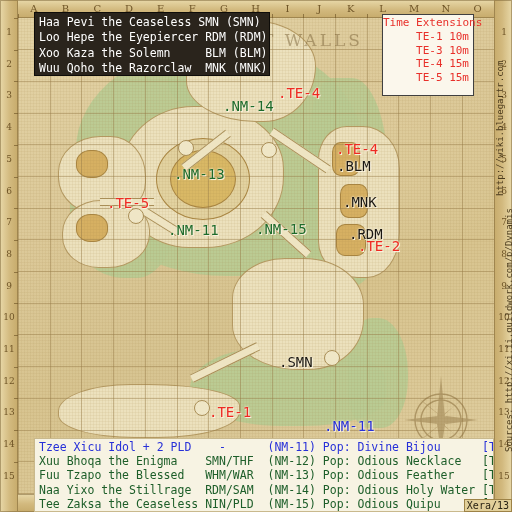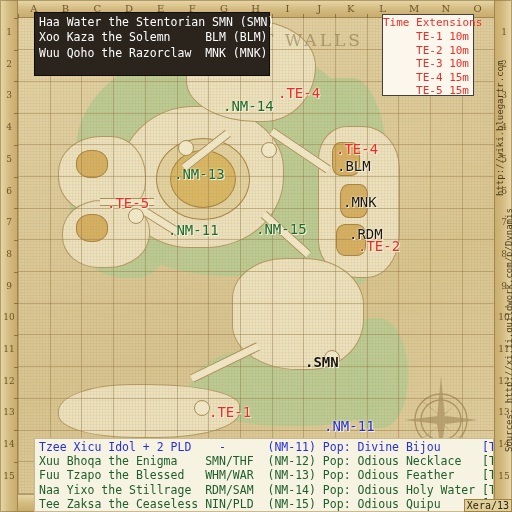--- a/index.html
+++ b/index.html
@@ -214,35 +214,35 @@
       <div class="mlabel red" style="left: 278px; top: 85px;">.TE-4</div>
       <div class="mlabel red" style="left: 336px; top: 141px;">.TE-4</div>
       <div class="mlabel black" style="left: 337px; top: 158px;">.BLM</div>
       <div class="mlabel green" style="left: 174px; top: 166px;">.NM-13</div>
       <div class="mlabel black" style="left: 343px; top: 194px; text-align: center;">.MNK</div>
       <div class="mlabel red" style="left: 107px; top: 195px;">.TE-5</div>
       <div class="mlabel green" style="left: 168px; top: 222px;">.NM-11</div>
       <div class="mlabel green" style="left: 256px; top: 221px;">.NM-15</div>
       <div class="mlabel black" style="left: 349px; top: 226px;">.RDM</div>
       <div class="mlabel red" style="left: 358px; top: 238px;">.TE-2</div>
-      <div class="mlabel black" style="left: 305px; top: 354px; font-weight: bold;">.SMN</div>
+      <div class="mlabel black" style="left: 279px; top: 354px;">.SMN</div>
       <div class="mlabel red" style="left: 209px; top: 404px;">.TE-1</div>
       <div class="mlabel blue" style="left: 324px; top: 418px;">.NM-11</div>
     </div>
 
   <div class="panel-nm">
-    <div class="line">Haa Water the Stentorian SMN (SMN)</div>
+    <div class="line">Haa Pevi the Ceaseless SMN (SMN)</div>
+    <div class="line">Loo Hepe the Eyepiercer RDM (RDM)</div>
     <div class="line">Xoo Kaza the Solemn     BLM (BLM)</div>
     <div class="line">Wuu Qoho the Razorclaw  MNK (MNK)</div>
   </div>
 
   <div class="panel-te">
     <div class="te-title">Time Extensions</div>
     <div class="te-row">TE-1 10m</div>
-    <div class="te-row">TE-2 10m</div>
     <div class="te-row">TE-3 10m</div>
     <div class="te-row">TE-4 15m</div>
     <div class="te-row">TE-5 15m</div>
   </div>
 
   <div class="panel-legend">
     <div class="legend-row first">Tzee Xicu Idol + 2 PLD    -      (NM-11) Pop: Divine Bijou      [Tome: 11]</div>
     <div class="legend-row">Xuu Bhoqa the Enigma    SMN/THF  (NM-12) Pop: Odious Necklace   [Tome: 12]</div>
     <div class="legend-row">Fuu Tzapo the Blessed   WHM/WAR  (NM-13) Pop: Odious Feather    [Tome: 13]</div>
     <div class="legend-row">Naa Yixo the Stillrage  RDM/SAM  (NM-14) Pop: Odious Holy Water [Tome: 14]</div>

